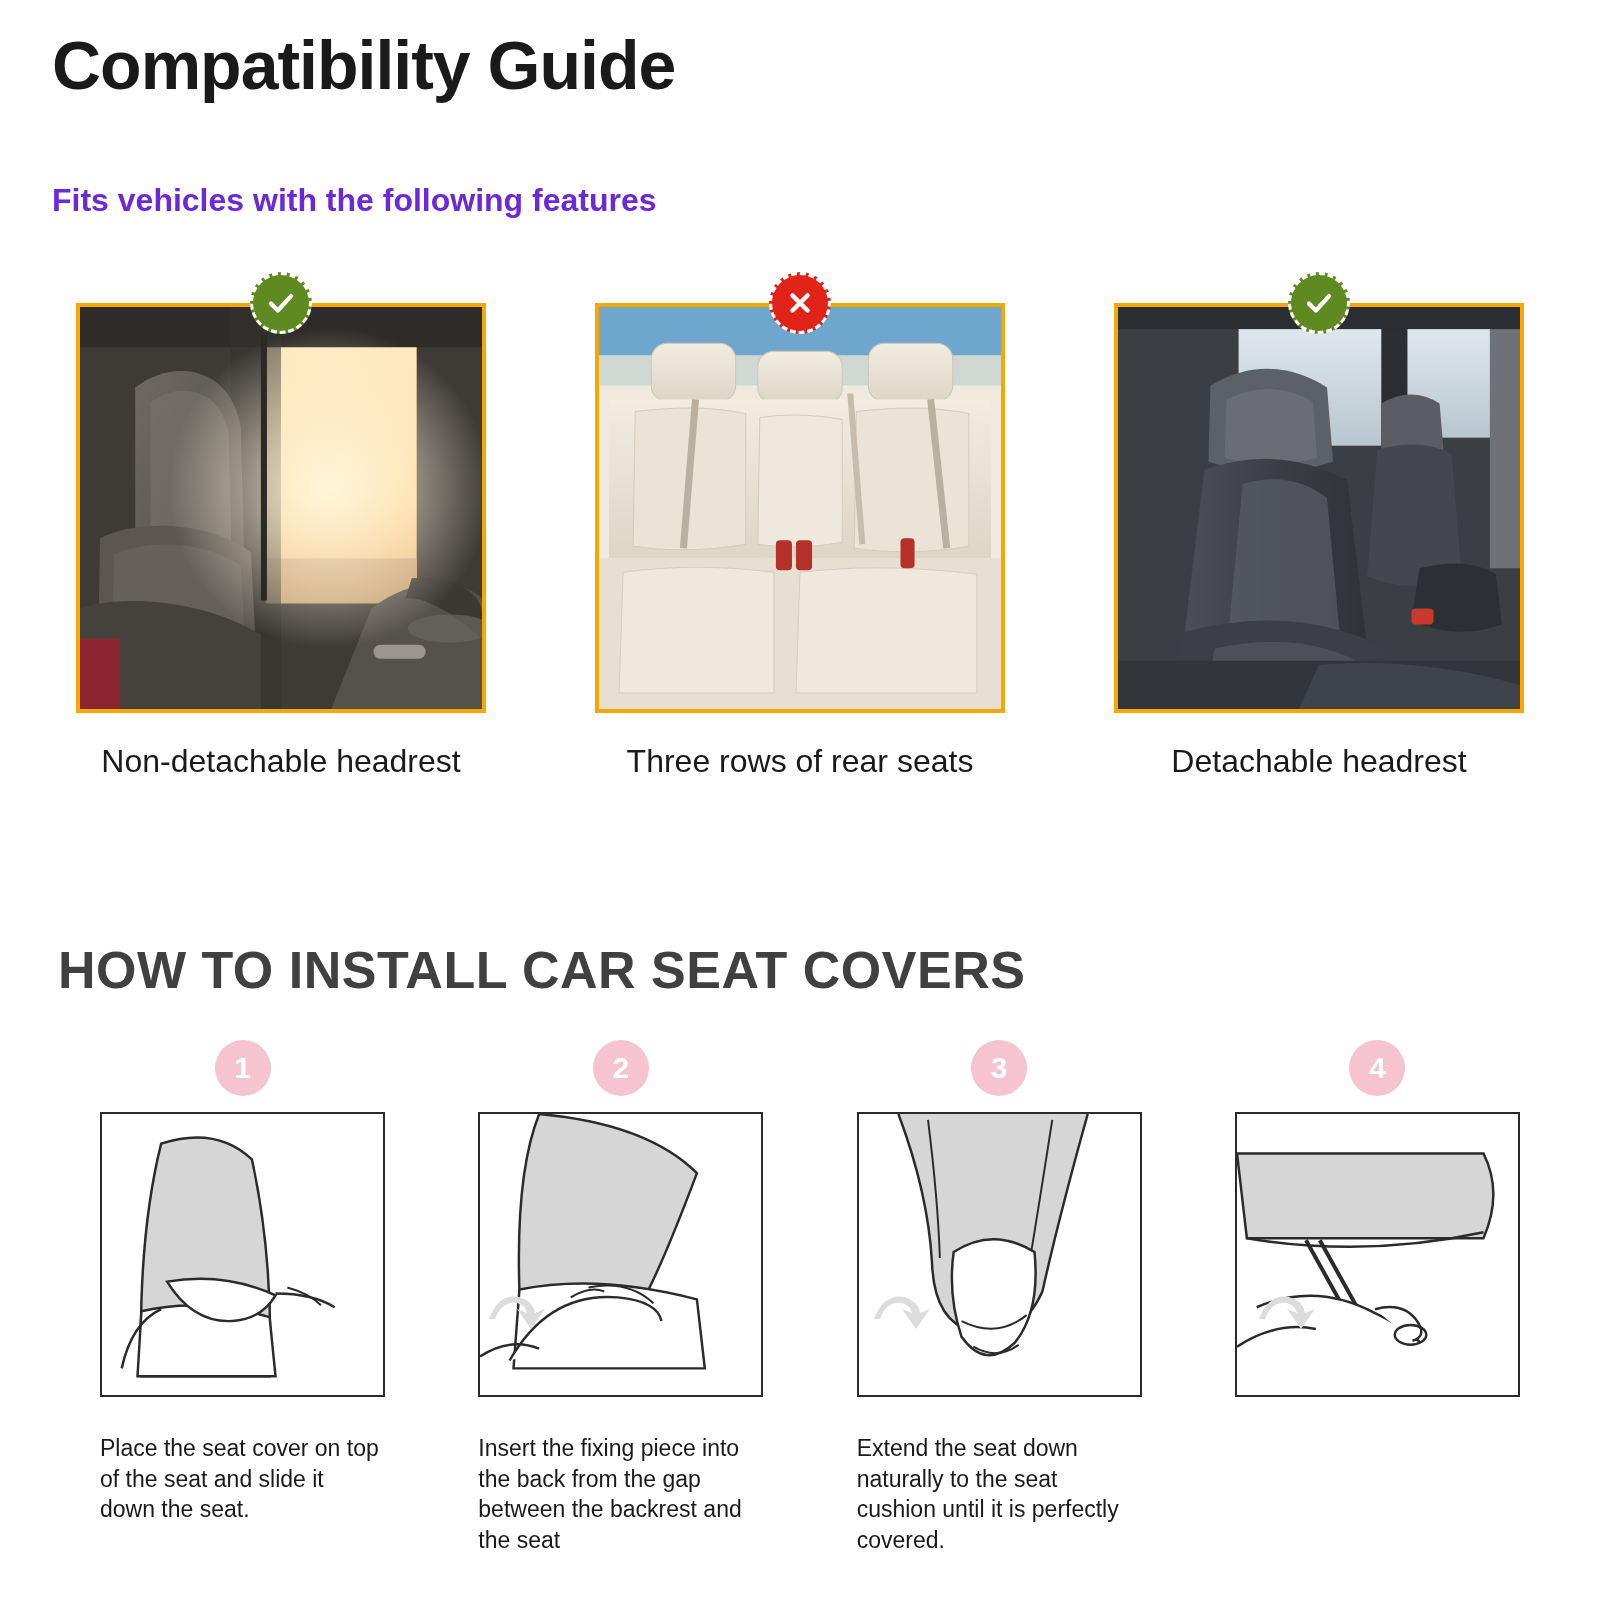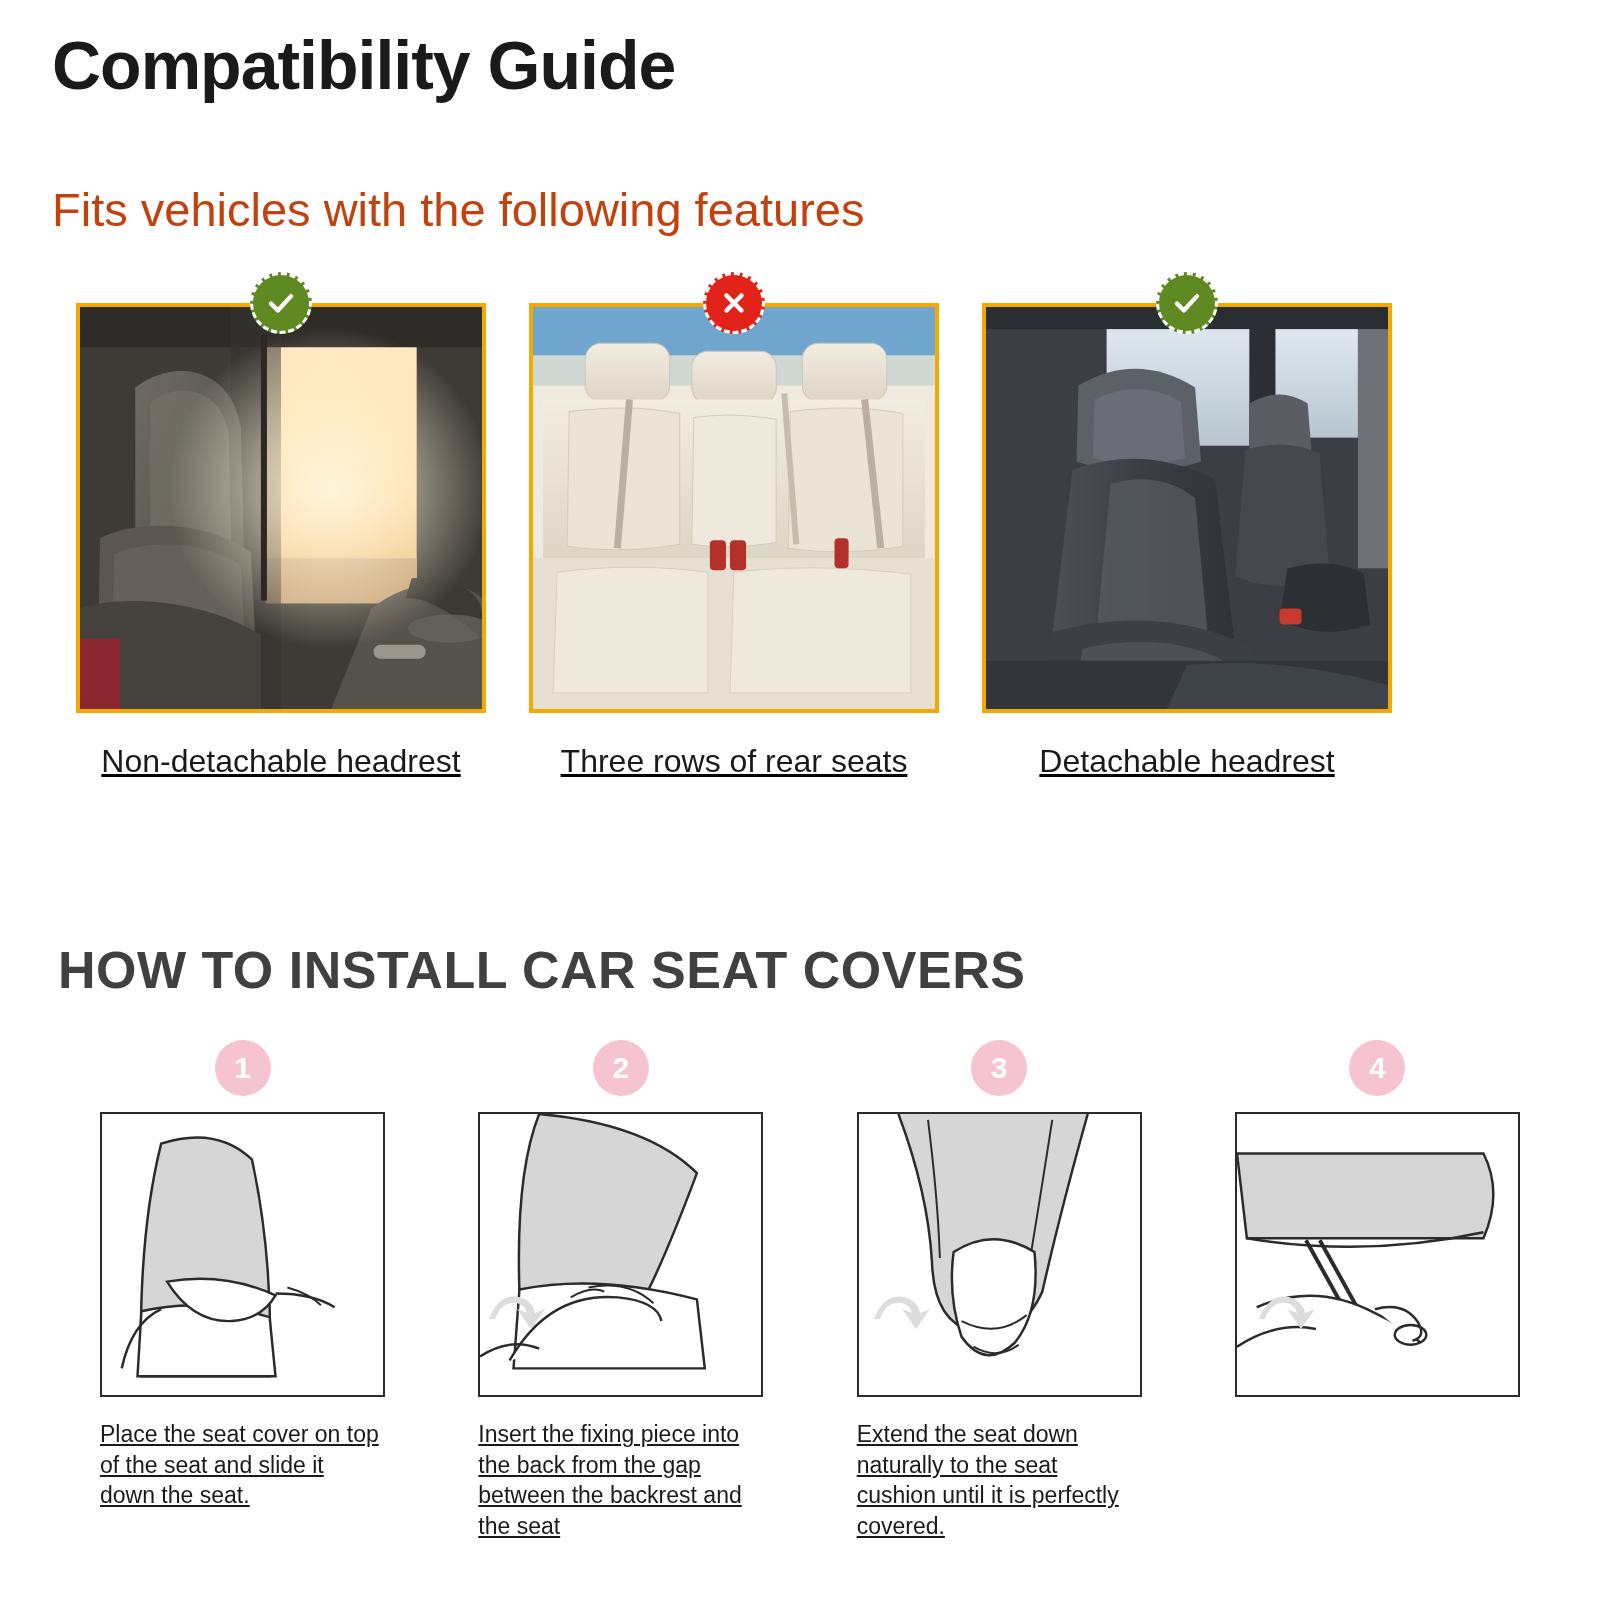--- a/index.html
+++ b/index.html
@@ -22,33 +22,32 @@
     left: 52px; top: 30px;
     font-size: 68px;
     font-weight: bold;
     letter-spacing: -1px;
     color: #1a1a1a;
     line-height: 1.05;
   }
   .sub-title {
     position: absolute;
     left: 52px; top: 182px;
-    font-size: 47px;
-    font-weight: normal;
-    color: #c2410c;
+    font-size: 32px;
+    font-weight: bold;
+    color: #6d28d9;
   }
 
   
   .cards {
     position: absolute;
     left: 76px; top: 272px;
-    width: 1316px;
+    width: 1448px;
     display: flex;
     justify-content: space-between;
-    text-decoration: underline;
   }
   .card { width: 410px; position: relative; }
   .badge {
     position: absolute;
     top: 0; left: 50%;
     transform: translate(-50%, 0);
     width: 62px; height: 62px;
     border-radius: 50%;
     display: flex; align-items: center; justify-content: center;
     color: #fff;
@@ -107,25 +106,24 @@
   }
   .illus {
     width: 285px; height: 285px;
     border: 2px solid #2b2b2b;
     background: #fff;
     position: relative;
     overflow: hidden;
   }
   .illus svg { display:block; width:100%; height:100%; }
   .step-text {
-    margin-top: 22px;
+    margin-top: 36px;
     font-size: 23px;
     line-height: 1.33;
     color: #1a1a1a;
-    text-decoration: underline;
   }
   .arrow {
     position: absolute;
     top: 245px;
     width: 64px; height: 48px;
     color: #d8d8d8;
   }
   .arrow svg { width: 100%; height: 100%; display:block; }
   .a1 { left: 385px; }
   .a2 { left: 770px; }

